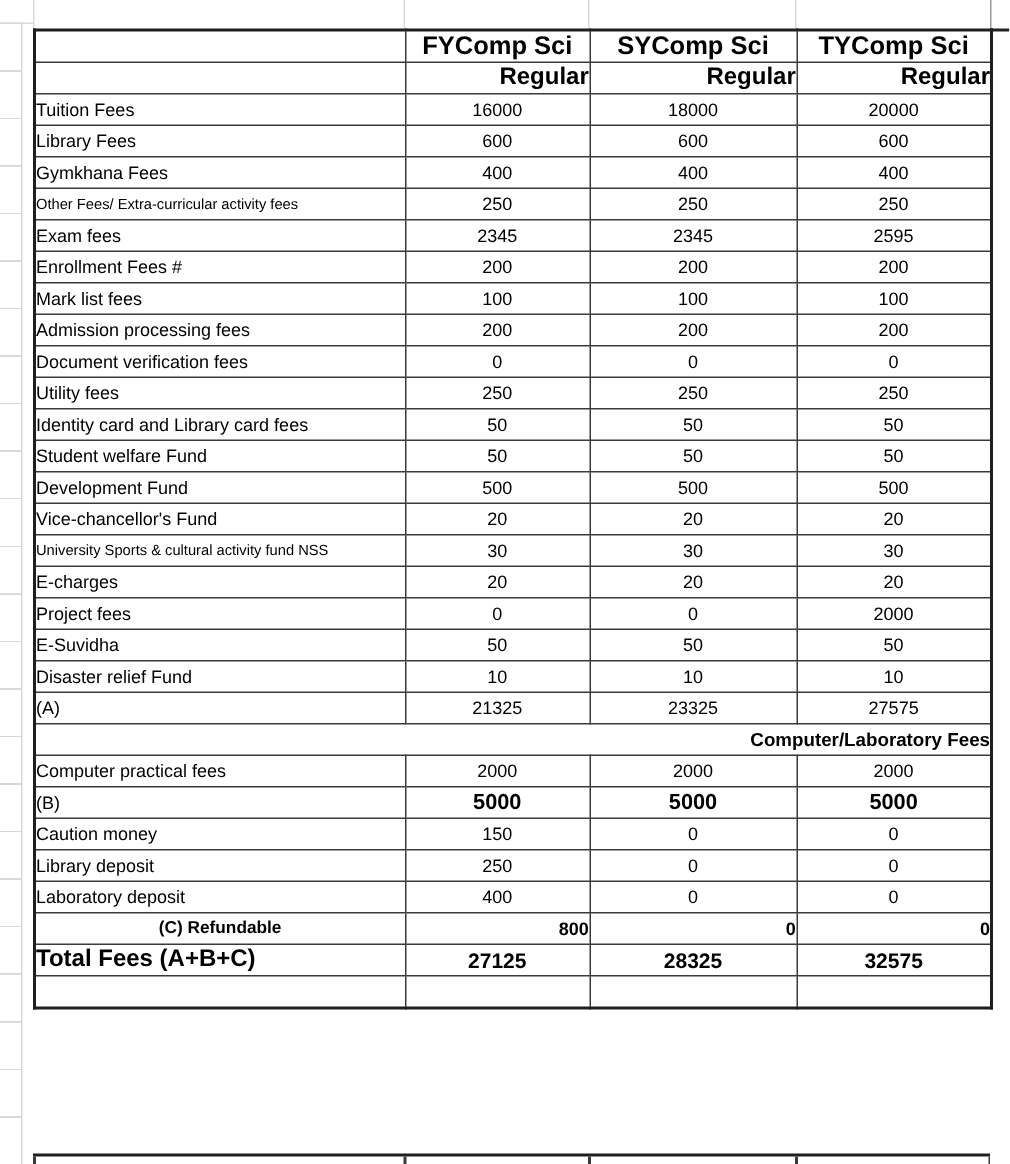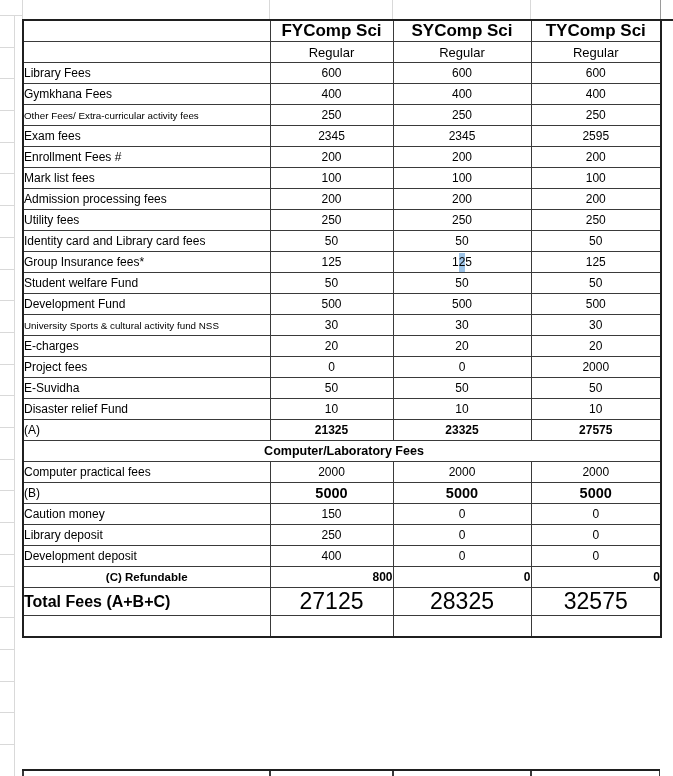--- a/index.html
+++ b/index.html
@@ -24,33 +24,33 @@
     border-collapse:collapse; table-layout:fixed;
     border:2px solid #1f1f1f;
   }
   table.fees th, table.fees td {
     border:1.5px solid #3a3a3a; overflow:hidden; white-space:nowrap;
     padding:0; vertical-align:middle; background:#fff;
   }
   tr.hdr   { height:26px; }
   tr.hdr th { font-size:17px; font-weight:bold; text-align:center; }
   tr.sub   { height:21px; }
-  tr.sub th { font-size:13px; font-weight:normal; text-align:center; }
+  tr.sub th { font-size:16px; font-weight:bold; text-align:right; }
   table.fees tr { height:21px;margin-left:24px; }
   td.label { text-align:left; padding-left:4px; font-size:12px; }
   td.val   { text-align:center; font-size:12px; }
   tr.small td.label { font-size:9.8px; }
-  tr.subtotal td.val { font-weight:bold; }
-  tr.section td { font-weight:bold; font-size:12.5px; text-align:center; padding-left:4px; }
+  tr.subtotal td.val { font-weight:normal; }
+  tr.section td { font-weight:bold; font-size:12.5px; text-align:right; padding-left:4px; }
   tr.b td.val { font-weight:bold; font-size:14.5px; }
   tr.refund td.label { font-weight:bold; font-size:11.5px;text-align:center; }
   tr.refund td.val { font-weight:bold;text-align:right; }
   tr.total { height:28px; }
   tr.total td.label { font-weight:bold; font-size:16px; }
-  tr.total td.val   { font-weight:normal; font-size:23px; }
+  tr.total td.val   { font-weight:bold; font-size:14px; }
   tr.blank { height:15px; }
   .sel { background:#9dc3e6; display:inline-block; padding:2px 0 3px; }
 
   
   .partial-row {
     position:absolute; left:22px; top:769px; width:638px; height:7px;
     border-top:2px solid #1f1f1f;
   }
   .partial-row .pv { position:absolute; top:0; bottom:0; width:1.5px; background:#3a3a3a; }
 </style>
@@ -85,20 +85,26 @@
       </tr>
       <tr class="sub">
         <th></th>
         <th>Regular</th>
         <th>Regular</th>
         <th>Regular</th>
       </tr>
     </thead>
     <tbody>
         <tr class="r">
+          <td class="label">Tuition Fees</td>
+          <td class="val">16000</td>
+          <td class="val">18000</td>
+          <td class="val">20000</td>
+        </tr>
+        <tr class="r">
           <td class="label">Library Fees</td>
           <td class="val">600</td>
           <td class="val">600</td>
           <td class="val">600</td>
         </tr>
         <tr class="r">
           <td class="label">Gymkhana Fees</td>
           <td class="val">400</td>
           <td class="val">400</td>
           <td class="val">400</td>
@@ -127,48 +133,54 @@
           <td class="val">100</td>
           <td class="val">100</td>
         </tr>
         <tr class="r">
           <td class="label">Admission processing fees</td>
           <td class="val">200</td>
           <td class="val">200</td>
           <td class="val">200</td>
         </tr>
         <tr class="r">
+          <td class="label">Document verification fees</td>
+          <td class="val">0</td>
+          <td class="val">0</td>
+          <td class="val">0</td>
+        </tr>
+        <tr class="r">
           <td class="label">Utility fees</td>
           <td class="val">250</td>
           <td class="val">250</td>
           <td class="val">250</td>
         </tr>
         <tr class="r">
           <td class="label">Identity card and Library card fees</td>
           <td class="val">50</td>
           <td class="val">50</td>
           <td class="val">50</td>
-        </tr>
-        <tr class="r">
-          <td class="label">Group Insurance fees*</td>
-          <td class="val">125</td>
-          <td class="val"><span>1</span><span class="sel">2</span><span>5</span></td>
-          <td class="val">125</td>
         </tr>
         <tr class="r">
           <td class="label">Student welfare Fund</td>
           <td class="val">50</td>
           <td class="val">50</td>
           <td class="val">50</td>
         </tr>
         <tr class="r">
           <td class="label">Development Fund</td>
           <td class="val">500</td>
           <td class="val">500</td>
           <td class="val">500</td>
+        </tr>
+        <tr class="r">
+          <td class="label">Vice-chancellor's Fund</td>
+          <td class="val">20</td>
+          <td class="val">20</td>
+          <td class="val">20</td>
         </tr>
         <tr class="small">
           <td class="label">University Sports &amp; cultural activity fund NSS</td>
           <td class="val">30</td>
           <td class="val">30</td>
           <td class="val">30</td>
         </tr>
         <tr class="r">
           <td class="label">E-charges</td>
           <td class="val">20</td>
@@ -220,21 +232,21 @@
           <td class="val">0</td>
           <td class="val">0</td>
         </tr>
         <tr class="r">
           <td class="label">Library deposit</td>
           <td class="val">250</td>
           <td class="val">0</td>
           <td class="val">0</td>
         </tr>
         <tr class="r">
-          <td class="label">Development deposit</td>
+          <td class="label">Laboratory deposit</td>
           <td class="val">400</td>
           <td class="val">0</td>
           <td class="val">0</td>
         </tr>
         <tr class="refund">
           <td class="label">(C) Refundable</td>
           <td class="val">800</td>
           <td class="val">0</td>
           <td class="val">0</td>
         </tr>

